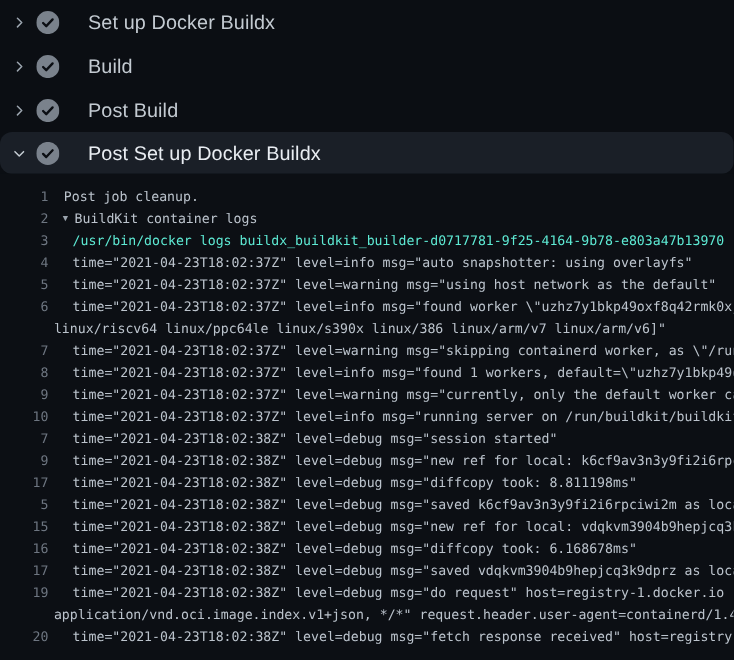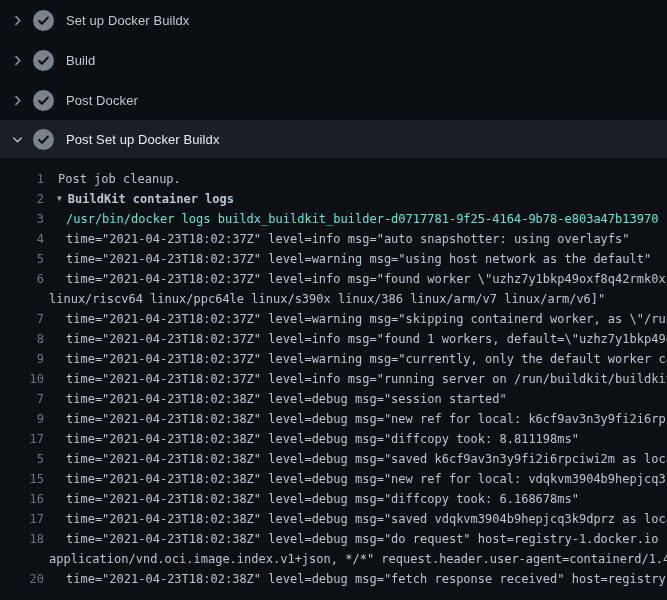--- a/index.html
+++ b/index.html
@@ -20,42 +20,43 @@
   .step-row {
     height: 40px;
     display: flex;
     align-items: center;
     background: #0b0e13;
     cursor: pointer;
   }
   .step-row.expanded {
     height: 38px;
     background: #1a1f27;
+    border-radius: 11px;
   }
   .chev {
     margin-left: 9px;
     width: 16px;
     height: 16px;
     display: flex;
     align-items: center;
     justify-content: center;
     flex: none;
   }
   .check {
     margin-left: 8px;
     width: 21px;
     height: 21px;
     display: flex;
     align-items: center;
     justify-content: center;
     flex: none;
   }
   .step-label {
-    margin-left: 12px;
-    font-size: 13px;
+    margin-left: 26px;
+    font-size: 18px;
     color: #c3cad1;
     letter-spacing: .1px;
   }
   .step-row.expanded .step-label { color: #e9edf2; }
 
   
   .log {
     background: #0c0f14;
     height: 442px;
     padding-top: 11px;
@@ -74,21 +75,21 @@
   }
   .ln {
     width: 44px;
     flex: none;
     text-align: right;
     color: #6e7681;
     user-select: none;
   }
   .lt { flex: none; }
   .log-row.kind-plain   .lt { margin-left: 14px; }
-  .log-row.kind-group   .lt { margin-left: 6px; font-weight: bold; }
+  .log-row.kind-group   .lt { margin-left: 6px; }
   .log-row.kind-command .lt { margin-left: 22px; color: #5eead4; }
   .log-row.kind-log     .lt { margin-left: 22px; }
   .log-row.kind-wrap    .lt { margin-left: 5px; }
   .tri {
     margin-left: 13px;
     flex: none;
     font-size: 8px;
     color: #9aa3ad;
     line-height: 20px;
   }
@@ -131,21 +132,21 @@
           <svg width="13" height="13" viewBox="0 0 16 16">
             <path d="M6 3.2l4.8 4.8L6 12.8" fill="none" stroke="#9aa3ad" stroke-width="1.7" stroke-linecap="round" stroke-linejoin="round"></path>
           </svg>
         </span>
         <span class="check">
           <svg width="21" height="21" viewBox="0 0 16 16">
             <circle cx="8" cy="8" r="8" fill="#7a828c"></circle>
             <path d="M4.7 8.3l2.2 2.2 4.4-4.7" fill="none" stroke="#0b0e13" stroke-width="1.6" stroke-linecap="round" stroke-linejoin="round"></path>
           </svg>
         </span>
-        <span class="step-label">Post Docker</span>
+        <span class="step-label">Post Build</span>
       </div>
       <div class="step-row expanded">
         <span class="chev">
           <svg width="13" height="13" viewBox="0 0 16 16">
             <path d="M3.2 6l4.8 4.8L12.8 6" fill="none" stroke="#c3cad1" stroke-width="1.7" stroke-linecap="round" stroke-linejoin="round"></path>
           </svg>
         </span>
         <span class="check">
           <svg width="21" height="21" viewBox="0 0 16 16">
             <circle cx="8" cy="8" r="8" fill="#7a828c"></circle>
@@ -167,17 +168,17 @@
       <div class="log-row kind-log"><span class="ln">8</span><span class="lt">time="2021-04-23T18:02:37Z" level=info msg="found 1 workers, default=\"uzhz7y1bkp49o</span></div>
       <div class="log-row kind-log"><span class="ln">9</span><span class="lt">time="2021-04-23T18:02:37Z" level=warning msg="currently, only the default worker ca</span></div>
       <div class="log-row kind-log"><span class="ln">10</span><span class="lt">time="2021-04-23T18:02:37Z" level=info msg="running server on /run/buildkit/buildkit</span></div>
       <div class="log-row kind-log"><span class="ln">7</span><span class="lt">time="2021-04-23T18:02:38Z" level=debug msg="session started"</span></div>
       <div class="log-row kind-log"><span class="ln">9</span><span class="lt">time="2021-04-23T18:02:38Z" level=debug msg="new ref for local: k6cf9av3n3y9fi2i6rpc</span></div>
       <div class="log-row kind-log"><span class="ln">17</span><span class="lt">time="2021-04-23T18:02:38Z" level=debug msg="diffcopy took: 8.811198ms"</span></div>
       <div class="log-row kind-log"><span class="ln">5</span><span class="lt">time="2021-04-23T18:02:38Z" level=debug msg="saved k6cf9av3n3y9fi2i6rpciwi2m as loca</span></div>
       <div class="log-row kind-log"><span class="ln">15</span><span class="lt">time="2021-04-23T18:02:38Z" level=debug msg="new ref for local: vdqkvm3904b9hepjcq3k</span></div>
       <div class="log-row kind-log"><span class="ln">16</span><span class="lt">time="2021-04-23T18:02:38Z" level=debug msg="diffcopy took: 6.168678ms"</span></div>
       <div class="log-row kind-log"><span class="ln">17</span><span class="lt">time="2021-04-23T18:02:38Z" level=debug msg="saved vdqkvm3904b9hepjcq3k9dprz as loca</span></div>
-      <div class="log-row kind-log"><span class="ln">18</span><span class="lt">time="2021-04-23T18:02:38Z" level=debug msg="do request" host=registry-1.docker.io r</span></div>
+      <div class="log-row kind-log"><span class="ln">19</span><span class="lt">time="2021-04-23T18:02:38Z" level=debug msg="do request" host=registry-1.docker.io r</span></div>
       <div class="log-row kind-wrap"><span class="ln"></span><span class="lt">application/vnd.oci.image.index.v1+json, */*" request.header.user-agent=containerd/1.4</span></div>
       <div class="log-row kind-log"><span class="ln">20</span><span class="lt">time="2021-04-23T18:02:38Z" level=debug msg="fetch response received" host=registry-</span></div>
     </div>
 </div>
 
 </body></html>

